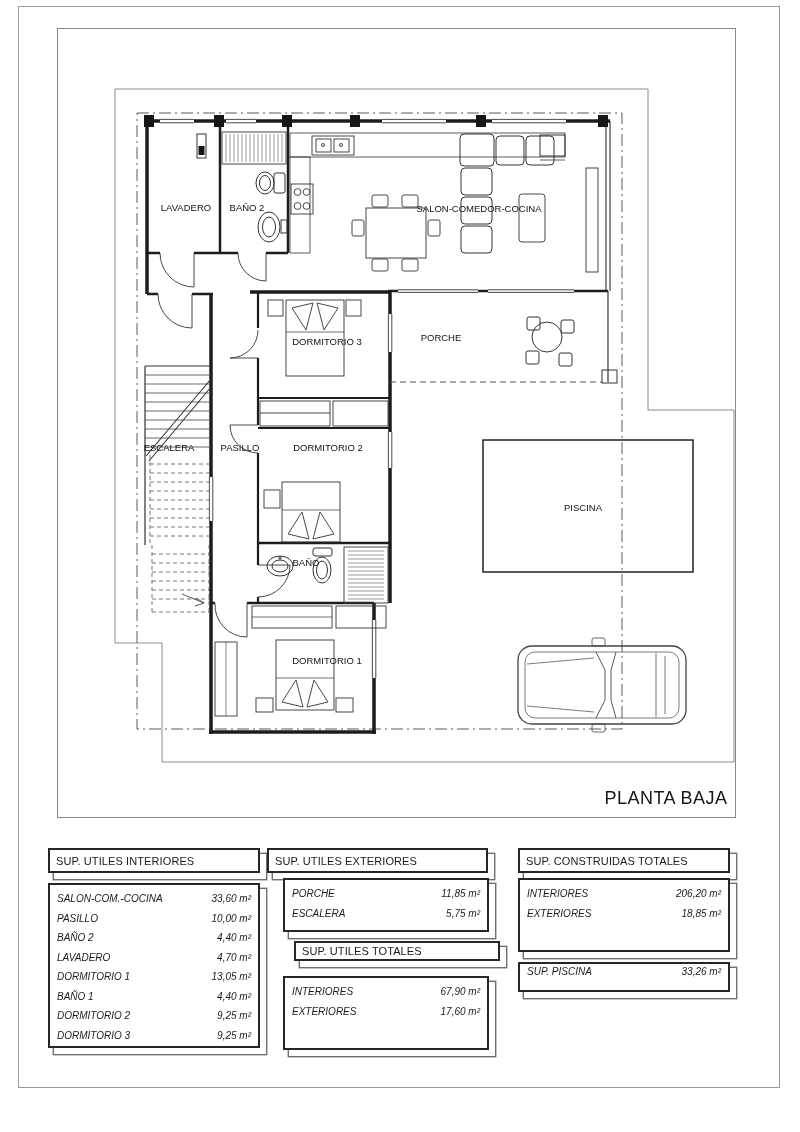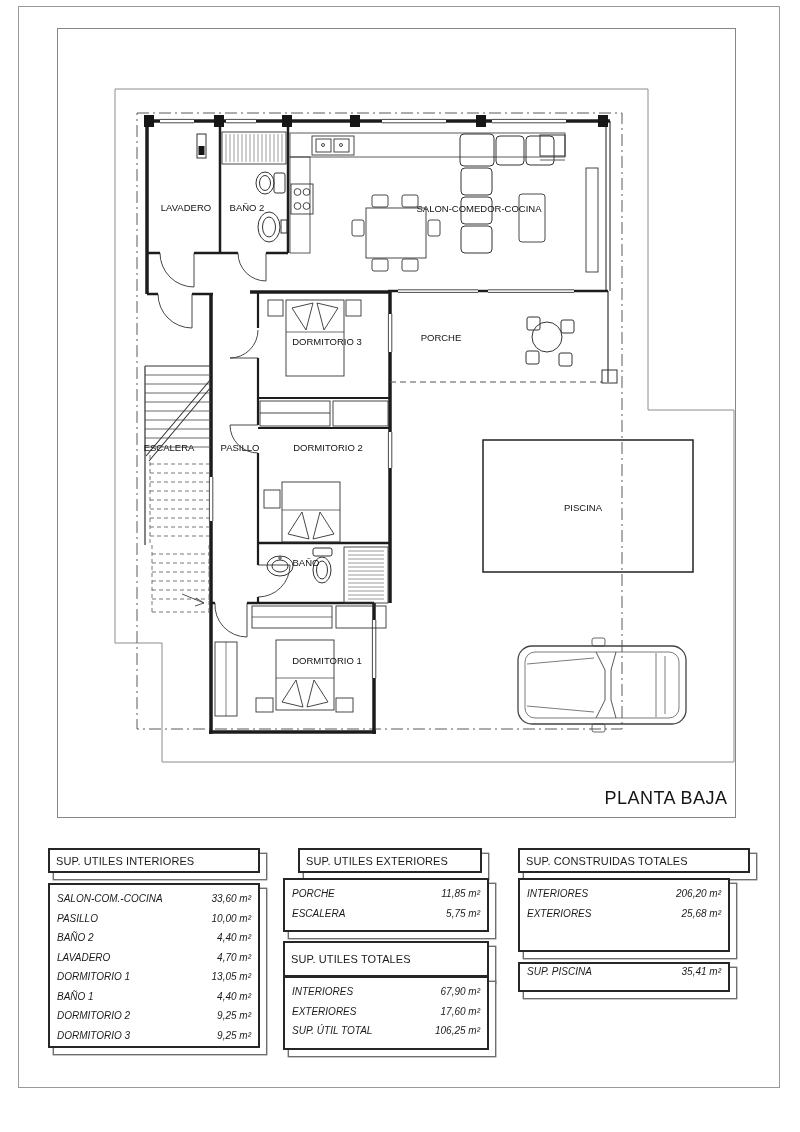--- a/index.html
+++ b/index.html
@@ -324,58 +324,54 @@
   <div class="trow">
     <span class="lbl">DORMITORIO 2</span>
     <span class="val">9,25 m²</span>
   </div>
   <div class="trow">
     <span class="lbl">DORMITORIO 3</span>
     <span class="val">9,25 m²</span>
   </div>
 </div>
 
-<div class="tbox thead" style="left:298px;top:848px;width:184px;height:25px">SUP. UTILES EXTERIORES</div>
+<div class="tbox thead" style="left:267px;top:848px;width:221px;height:25px">SUP. UTILES EXTERIORES</div>
 <div class="tbox tlist" style="left:283px;top:878px;width:206px;height:54px">
   <div class="trow">
     <span class="lbl">PORCHE</span>
     <span class="val">11,85 m²</span>
   </div>
   <div class="trow">
     <span class="lbl">ESCALERA</span>
     <span class="val">5,75 m²</span>
   </div>
 </div>
 
-<div class="tbox thead" style="left:283px;top:941px;width:206px;height:36px">SUP. UTILES TOTALES</div>
+<div class="tbox thead" style="left:294px;top:941px;width:206px;height:20px">SUP. UTILES TOTALES</div>
 <div class="tbox tlist" style="left:283px;top:976px;width:206px;height:74px">
   <div class="trow">
     <span class="lbl">INTERIORES</span>
     <span class="val">67,90 m²</span>
   </div>
   <div class="trow">
     <span class="lbl">EXTERIORES</span>
     <span class="val">17,60 m²</span>
   </div>
-  <div class="trow">
-    <span class="lbl">SUP. ÚTIL TOTAL</span>
-    <span class="val">106,25 m²</span>
-  </div>
-</div>
-
-<div class="tbox thead" style="left:518px;top:848px;width:232px;height:25px">SUP. CONSTRUIDAS TOTALES</div>
+</div>
+
+<div class="tbox thead" style="left:518px;top:848px;width:212px;height:25px">SUP. CONSTRUIDAS TOTALES</div>
 <div class="tbox tlist" style="left:518px;top:878px;width:212px;height:74px">
   <div class="trow">
     <span class="lbl">INTERIORES</span>
     <span class="val">206,20 m²</span>
   </div>
   <div class="trow">
     <span class="lbl">EXTERIORES</span>
-    <span class="val">25,68 m²</span>
+    <span class="val">18,85 m²</span>
   </div>
 </div>
 
 <div class="tbox" style="left:518px;top:962px;width:212px;height:30px">
   <div class="trow" style="height:16px;line-height:26px">
     <span class="lbl">SUP. PISCINA</span>
-    <span class="val">35,41 m²</span>
+    <span class="val">33,26 m²</span>
   </div>
 </div>
 
 </body></html>

